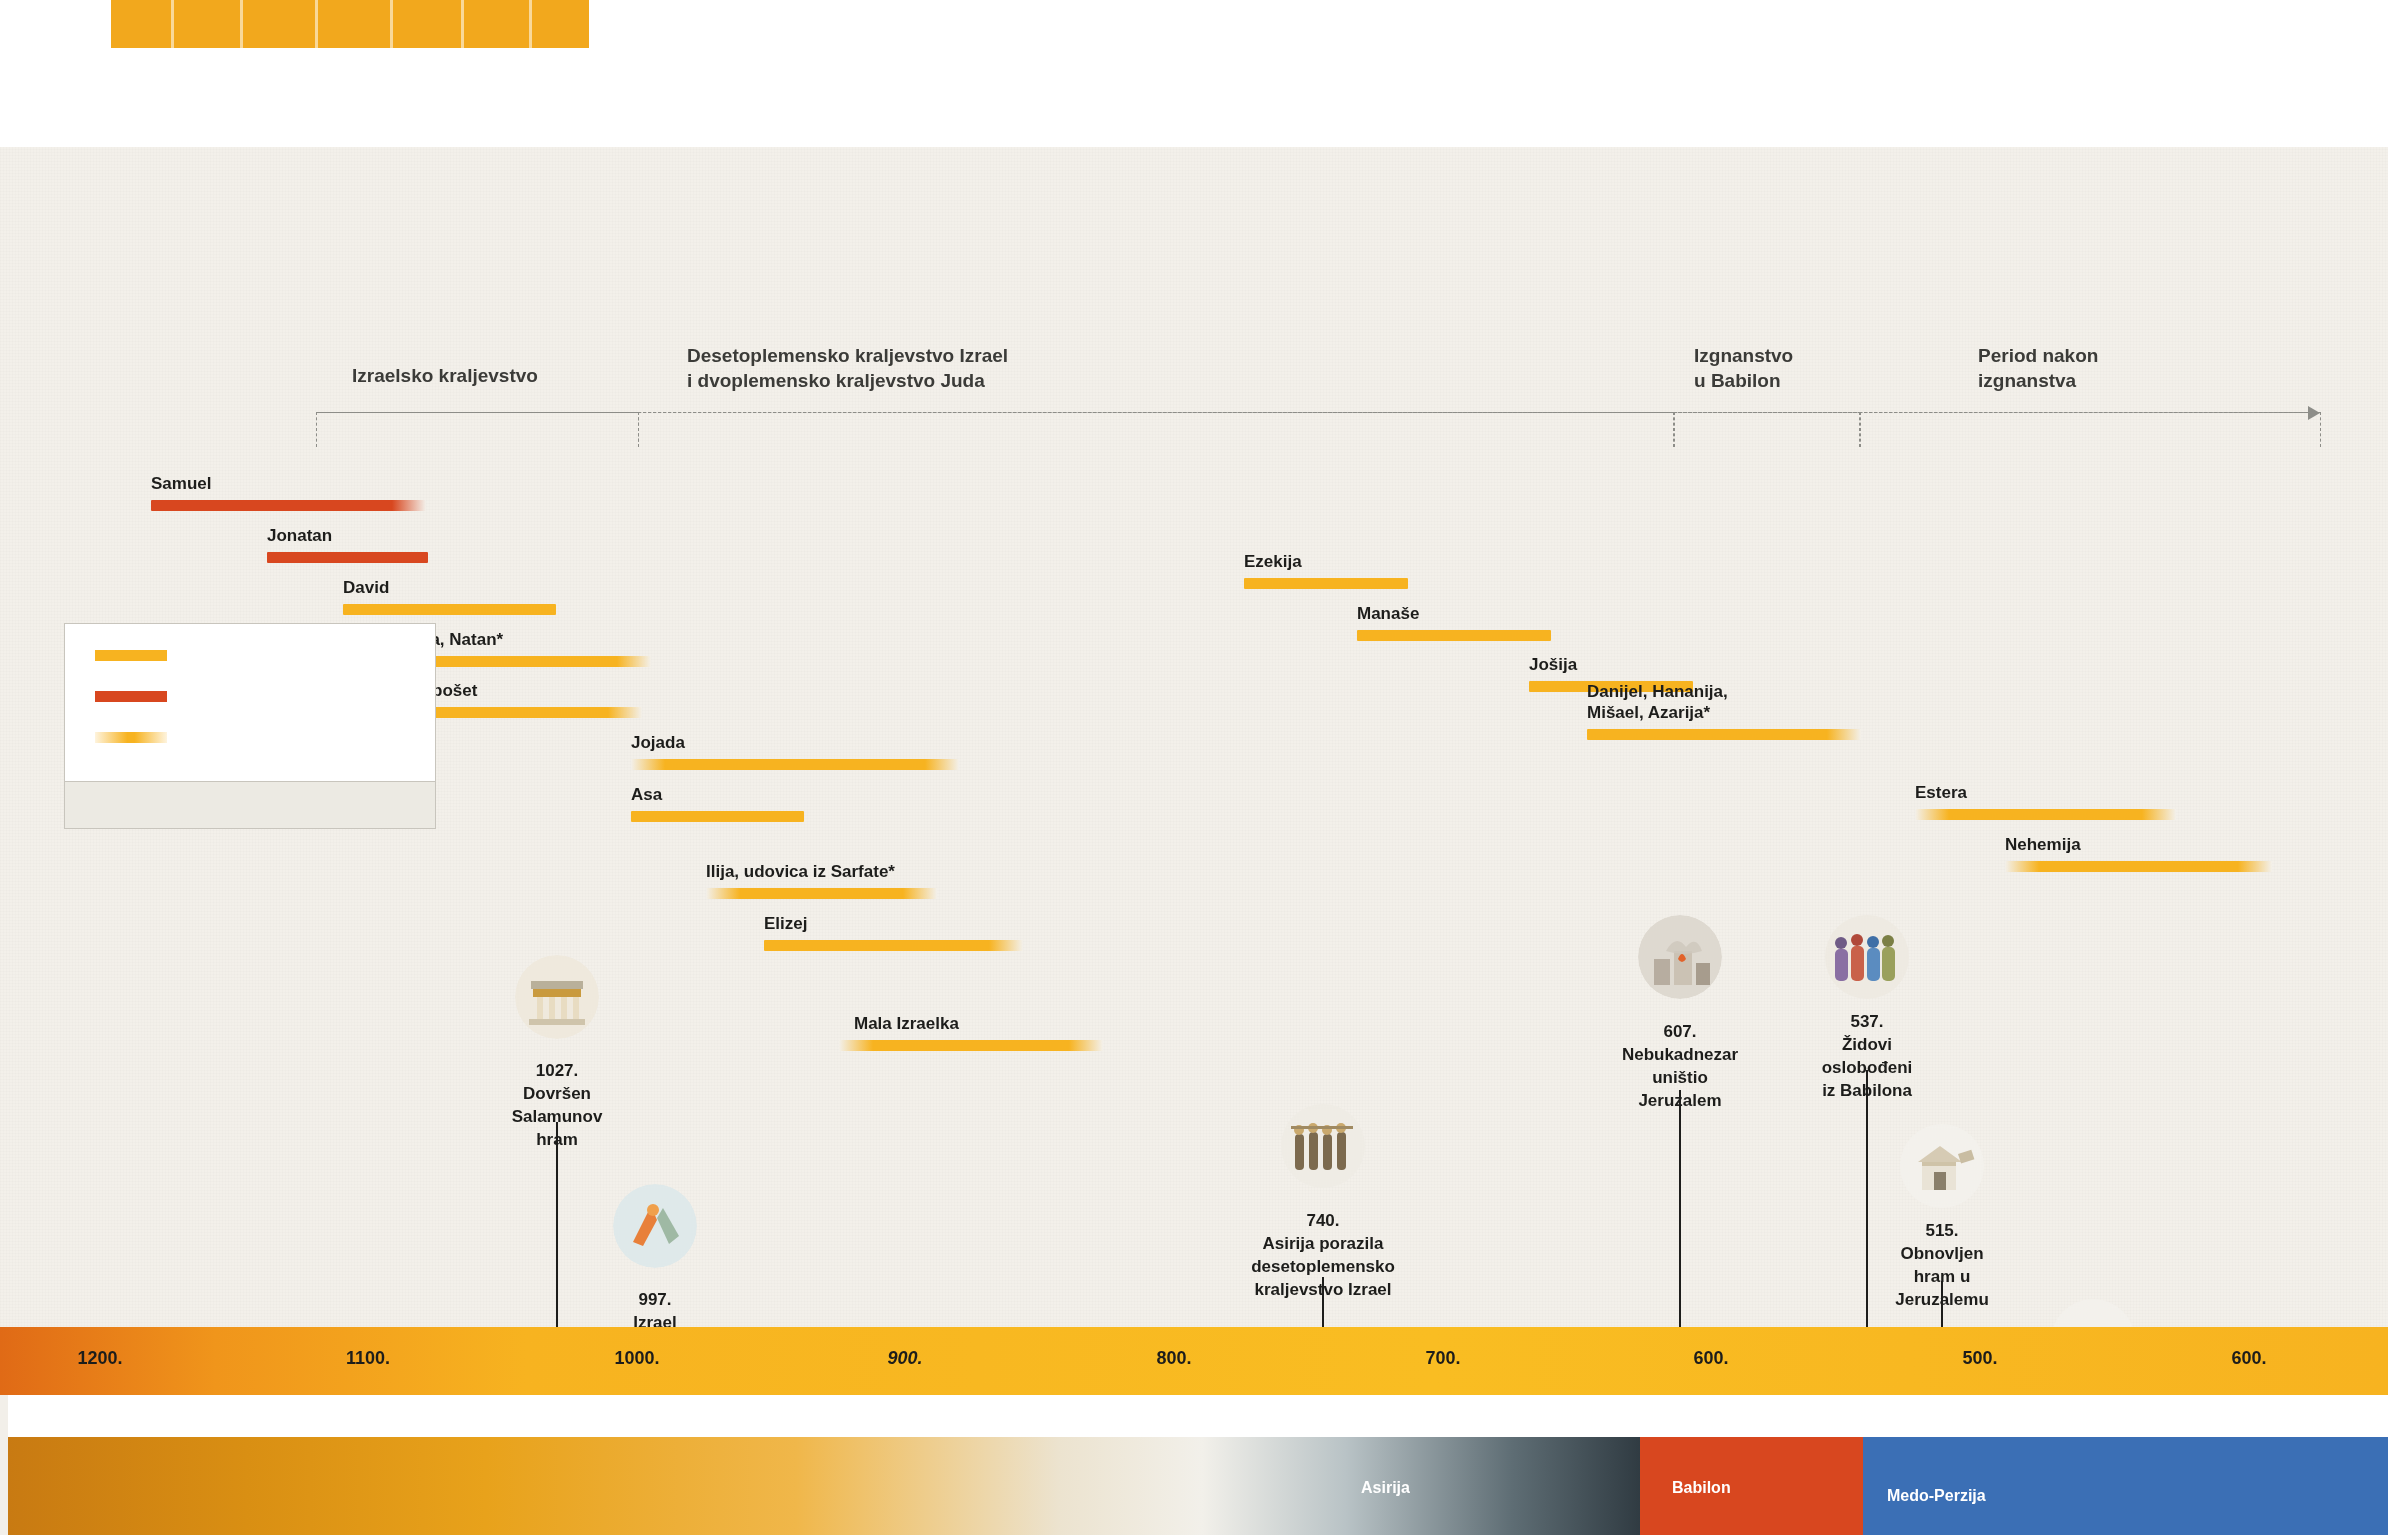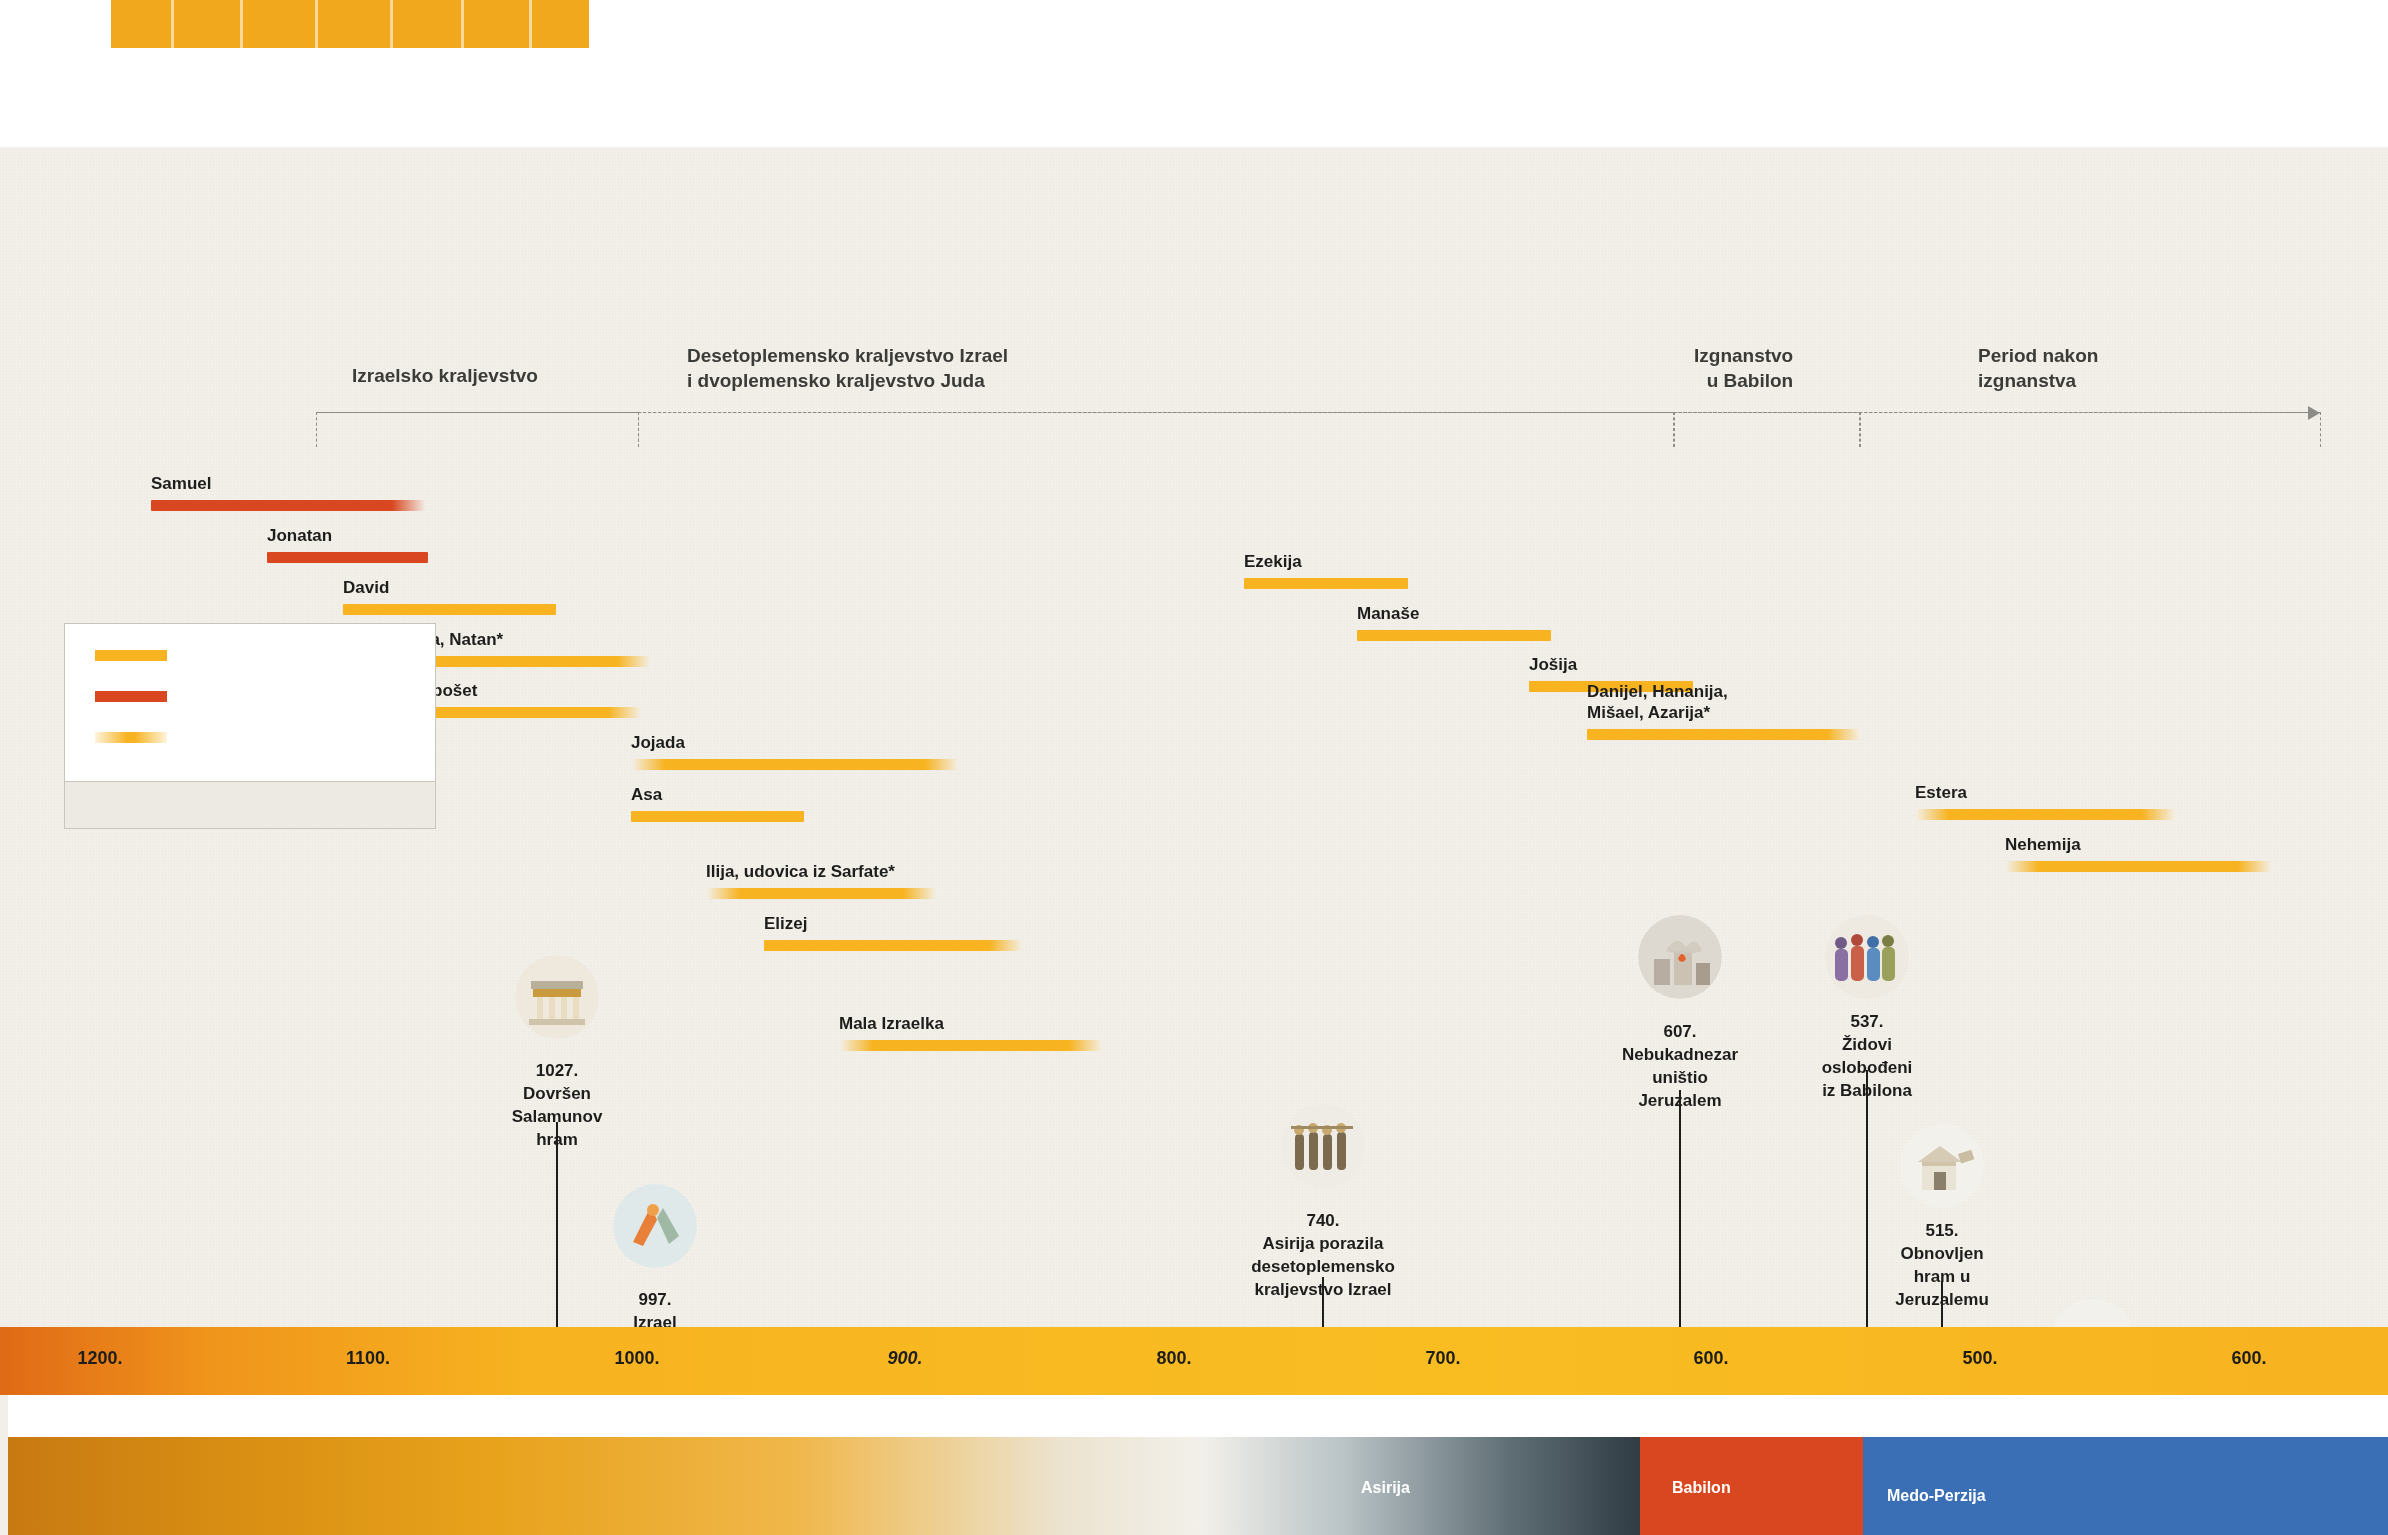--- a/index.html
+++ b/index.html
@@ -165,21 +165,21 @@
 </div>
 
 <div class="board">
 
   <div id="eras">
       <div class="era-label" style="left: 352px; top: 217px; white-space: pre-line;">Izraelsko kraljevstvo</div>
       <div class="bracket" style="left: 316px; width: 321px; top: 265px;"></div>
       <div class="era-label" style="left: 687px; top: 197px; white-space: pre-line;">Desetoplemensko kraljevstvo Izrael
 i dvoplemensko kraljevstvo Juda</div>
       <div class="bracket" style="left: 638px; width: 1035px; top: 265px;"></div>
-      <div class="era-label" style="left: 1694px; top: 197px; white-space: pre-line; text-align: right;">Izgnanstvo
+      <div class="era-label" style="left: 1694px; top: 197px; white-space: pre-line;">Izgnanstvo
 u Babilon</div>
       <div class="bracket" style="left: 1673px; width: 186px; top: 265px;"></div>
       <div class="era-label" style="left: 1978px; top: 197px; white-space: pre-line;">Period nakon
 izgnanstva</div>
       <div class="bracket" style="left: 1859px; width: 460px; top: 265px;"></div>
     </div>
 
   <div class="axis-arrow">
     <div class="tip"></div>
   </div>
@@ -231,21 +231,21 @@
           <span class="fade-r"></span>
         </div>
       </div>
       <div class="lifebar-wrap" style="left: 764px; top: 758px; width: 259px; height: 46px;">
         <div class="lifebar-label" style="white-space: pre-line;">Elizej</div>
         <div class="lifebar orange" style="width: 259px;">
           <span class="fade-r"></span>
         </div>
       </div>
       <div class="lifebar-wrap" style="left: 839px; top: 858px; width: 264px; height: 46px;">
-        <div class="lifebar-label" style="white-space: pre-line;">Mala Izraelka</div>
+        <div class="lifebar-label" style="white-space: pre-line; margin-left: 15px;">Mala Izraelka</div>
         <div class="lifebar orange" style="width: 264px;">
           <span class="fade-l"></span>
           <span class="fade-r"></span>
         </div>
       </div>
       <div class="lifebar-wrap" style="left: 1244px; top: 396px; width: 164px; height: 46px;">
         <div class="lifebar-label" style="white-space: pre-line;">Ezekija</div>
         <div class="lifebar orange" style="width: 164px;"></div>
       </div>
       <div class="lifebar-wrap" style="left: 1357px; top: 448px; width: 194px; height: 46px;">

